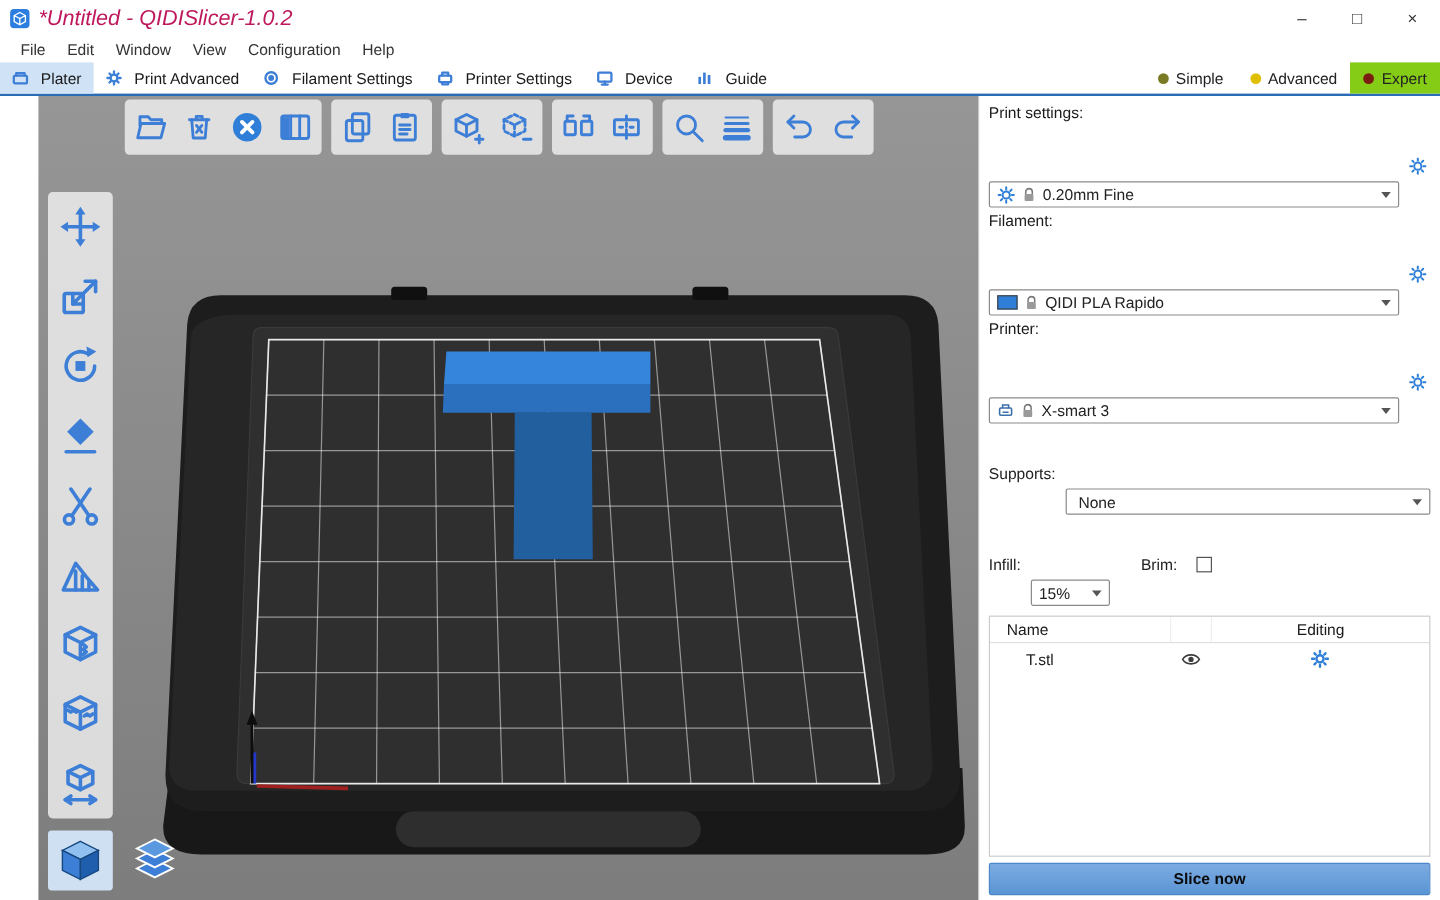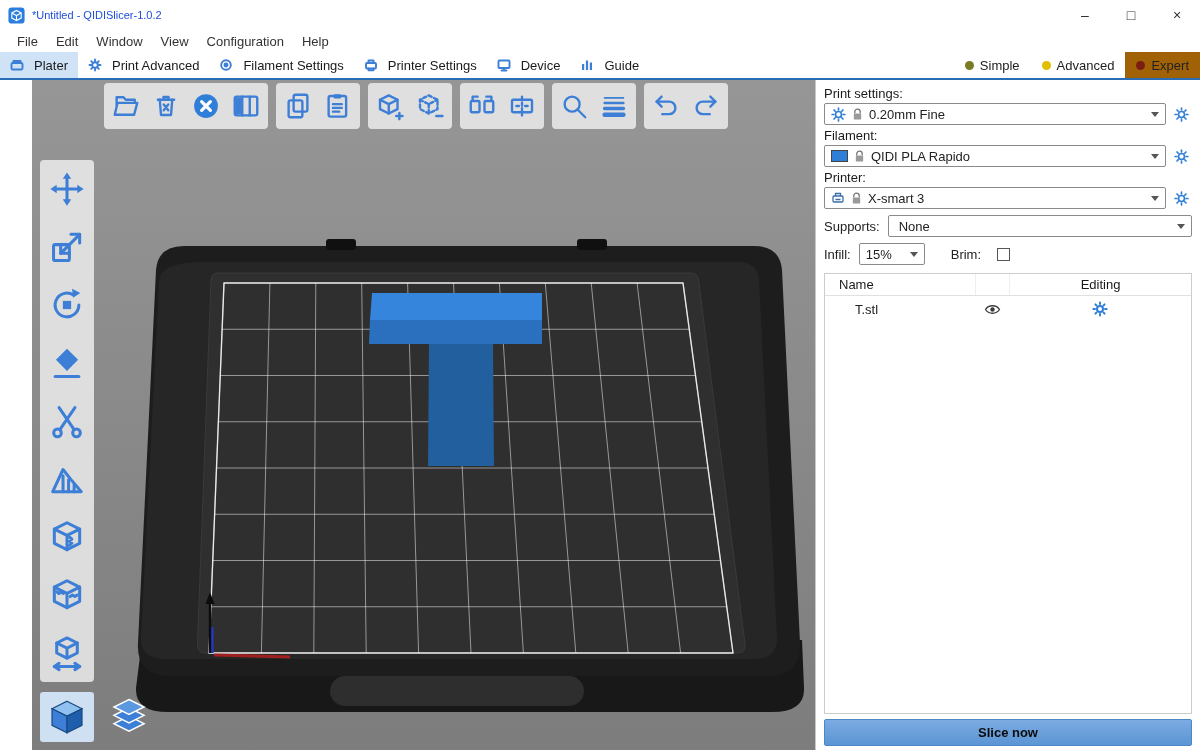--- a/index.html
+++ b/index.html
@@ -2,36 +2,36 @@
 <html><head>
 <meta charset="utf-8">
 <style>
   * { box-sizing: border-box; }
   body { margin:0; font-family:"Liberation Sans", sans-serif; background:#666; }
   .window { width:1200px; height:750px; position:relative; background:#fff; overflow:hidden; font-size:13px; color:#222; }
 
   
   .titlebar { height:30px; display:flex; align-items:center; padding-left:8px; background:#fff; }
   .app-icon { width:17px; height:17px; margin-right:7px; flex:0 0 auto; }
-  .title-text { color:#1d4ed8; font-size:11px; }
+  .title-text { color:#be185d; font-size:18px;font-style:italic; }
   .win-controls { margin-left:auto; display:flex; height:30px; }
   .win-btn { width:46px; height:30px; display:flex; align-items:center; justify-content:center; color:#333; font-size:14px; cursor:default; }
 
   
   .menubar { height:22px; display:flex; align-items:center; padding-left:8px; background:#fff; }
   .menu-item { padding:0 9px; color:#333; }
 
   
   .tabbar { height:28px; display:flex; align-items:stretch; background:#fff; border-bottom:2px solid #2a6cb5; }
   .tab { display:flex; align-items:center; gap:10px; padding:0 10px; color:#1a1a1a; }
   .tab.active { background:#cfe2f6; }
   .tab-icon { width:14px; height:14px; flex:0 0 auto; }
   .modes { margin-left:auto; display:flex; }
   .mode { display:flex; align-items:center; gap:6px; padding:0 11px; }
-  .mode.expert { background:#a16207; }
+  .mode.expert { background:#84cc16; }
   .dot { width:9px; height:9px; border-radius:50%; }
   .dot-simple { background:#7b7b25; }
   .dot-advanced { background:#dfbf00; }
   .dot-expert { background:#7c1d12; }
 
   
   .main { position:absolute; top:80px; left:0; right:0; bottom:0; display:flex;padding-left:32px; }
   .viewport { position:relative; width:783px; height:670px; background:linear-gradient(#969696,#7d7d7d); overflow:hidden; flex:0 0 auto; }
   .scene { position:absolute; inset:0; width:100%; height:100%; }
 
@@ -46,21 +46,21 @@
 
   .view-buttons { position:absolute; left:8px; bottom:8px; display:flex; gap:8px; }
   .vb { width:54px; height:50px; display:flex; align-items:center; justify-content:center; border-radius:3px; }
   .vb.active { background:#cfe0f3; }
   .vb svg { width:40px; height:40px; }
 
   
   .right-panel { width:417px; background:#fff; border-left:1px solid #c8c8c8; padding:3px 8px 4px 8px; display:flex; flex-direction:column; }
   .panel-label { color:#1a1a1a; margin:3px 0 2px 0; }
   .combo-row { display:flex; align-items:center; }
-  .combo { flex:1; height:22px; border:1px solid #8a8a8a; border-radius:2px; background:#fff; display:flex; align-items:center; padding:0 6px; gap:6px; }
+  .combo { flex:1; height:22px; border:1px solid #8a8a8a; border-radius:2px; background:#fff; display:flex; align-items:center; padding:0 6px; gap:6px;margin-top:48px; }
   .combo-text { white-space:nowrap; overflow:hidden; }
   .chev { margin-left:auto; width:0; height:0; border-left:4px solid transparent; border-right:4px solid transparent; border-top:5px solid #555; flex:0 0 auto; }
   .gear-btn { width:22px; display:flex; align-items:center; justify-content:center; margin-left:4px; }
   .gear-btn svg, .combo .gear-ic { width:15px; height:15px; flex:0 0 auto; }
   .lock-ic { width:11px; height:13px; flex:0 0 auto; }
   .swatch { width:17px; height:12px; background:#2f7fd8; border:1px solid #444; flex:0 0 auto; }
   .settings-row { display:flex; align-items:center; margin-top:6px; }
   .inline-label { margin-right:8px; }
   .combo.small { flex:0 0 66px; }
   .checkbox { width:13px; height:13px; border:1px solid #555; background:#fff; margin-left:8px; }

